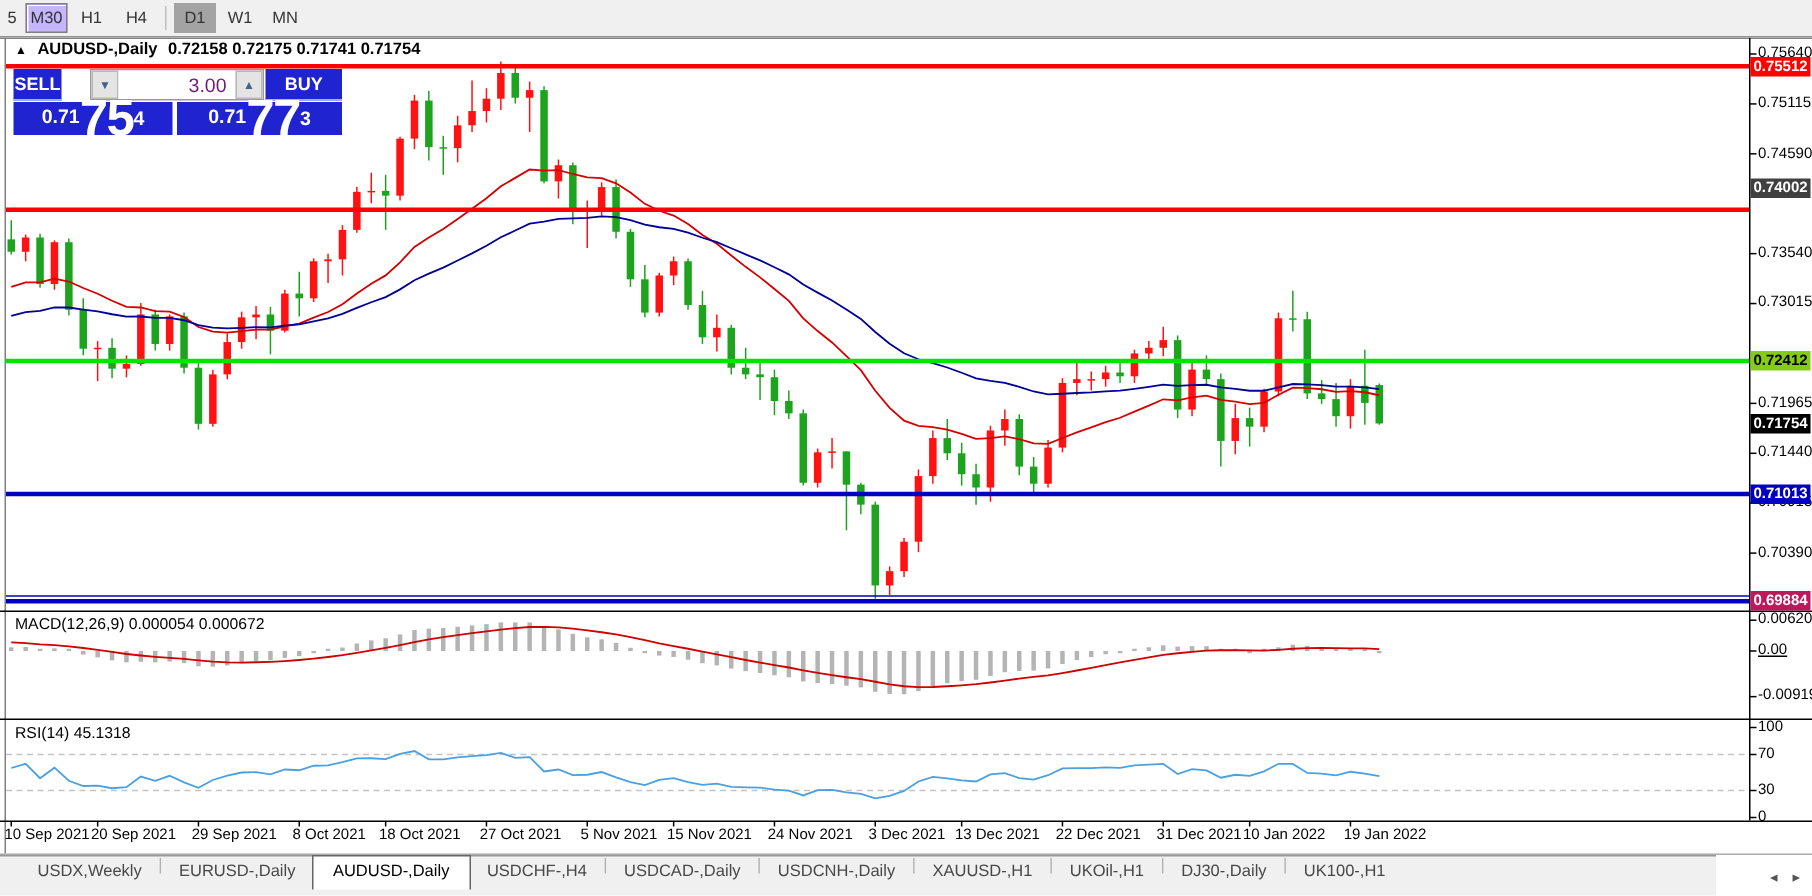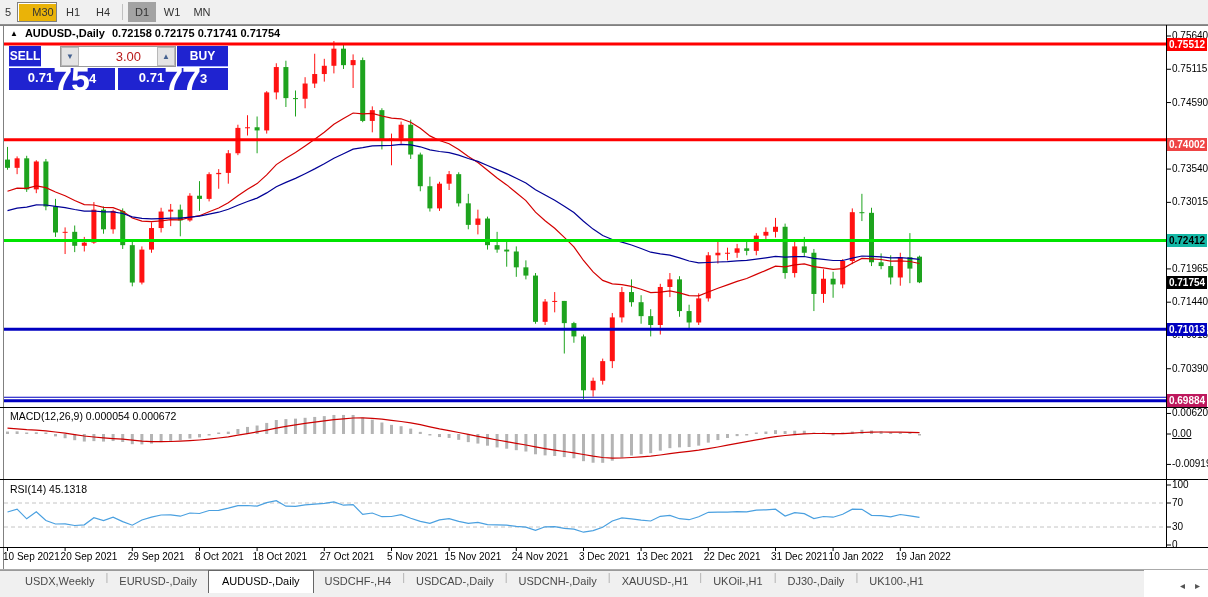--- a/index.html
+++ b/index.html
@@ -4,40 +4,40 @@
 <style>
   html,body{margin:0;padding:0;}
   body{width:1208px;height:597px;overflow:hidden;position:relative;background:#fff;
        font-family:"Liberation Sans","DejaVu Sans",sans-serif;-webkit-font-smoothing:none;}
   
   .toolbar{position:absolute;left:0;top:0;width:1208px;height:24px;background:#f0f0f0;
            border-bottom:1px solid #909090;display:flex;align-items:center;z-index:6;}
   .tf-btn{height:18px;min-width:26px;margin:0 1px;display:flex;align-items:center;justify-content:center;
           font-size:11px;color:#333;background:transparent;border:1px solid transparent;cursor:default;}
   .tf-btn.first{min-width:12px;width:12px;overflow:hidden;}
-  .tf-btn.pressed{background:#eab308;border:1px solid #808080;box-shadow:inset 1px 1px 0 #fff;padding-left:12px;}
+  .tf-btn.pressed{background:#c4b5fd;border:1px solid #808080;box-shadow:inset 1px 1px 0 #fff;}
   .tf-btn.subtle{background:#a3a3a3;}
   .tf-sep{width:1px;height:16px;background:#c0c0c0;margin:0 4px;}
   
   .chart-title{position:absolute;left:10px;top:27px;z-index:3;font-size:11px;font-weight:bold;color:#000;
                display:flex;align-items:center;gap:7px;}
   .chart-title .arrow{font-size:8px;}
   
   .trade-panel{position:absolute;left:9px;top:46px;width:219px;height:57px;z-index:4;}
   .tp-blue{background:#1f23d0;color:#fff;position:absolute;}
   .tp-btn{height:20px;display:flex;align-items:center;justify-content:center;font-size:12px;font-weight:bold;
           border-bottom:1px solid #aab0ff;cursor:pointer;}
   .tp-sell-btn{left:0;top:0;width:32px;}
   .tp-buy-btn{left:168px;top:0;width:51px;}
   .tp-spinner{position:absolute;left:51px;top:0;width:114px;height:19px;background:#fff;border:1px solid #9a9a9a;
               display:flex;align-items:stretch;}
   .tp-spin-btn{width:16px;background:#e4e4e4;border:1px solid #b8b8b8;color:#44618f;font-size:8px;
                display:flex;align-items:center;justify-content:center;cursor:pointer;}
-  .tp-vol{flex:1;border:none;outline:none;font-size:13px;text-align:right;padding-right:16px;
-          font-family:"Liberation Sans",sans-serif;color:#b91c1c;min-width:0;}
+  .tp-vol{flex:1;border:none;outline:none;font-size:13px;text-align:right;padding-right:6px;
+          font-family:"Liberation Sans",sans-serif;color:#701a75;min-width:0;}
   .tp-price{top:22px;height:22px;display:flex;align-items:center;justify-content:center;}
   .tp-price-sell{left:0;width:106px;}
   .tp-price-buy{left:109px;width:110px;}
   .tp-prefix{font-size:13px;font-weight:bold;align-self:flex-end;margin-bottom:5px;}
   .tp-big{font-size:34px;font-weight:bold;line-height:33px;letter-spacing:-1px;}
   .tp-sup{font-size:13px;font-weight:bold;align-self:flex-start;margin-top:3px;}
   
   .ax-label{position:absolute;left:1172px;font-size:10px;color:#000;z-index:2;white-space:nowrap;}
   .badge{position:absolute;left:1167px;width:40px;height:13px;z-index:3;font-size:10px;font-weight:bold;
          display:flex;align-items:center;justify-content:center;white-space:nowrap;}
@@ -449,22 +449,22 @@
     <div class="ax-label" style="top: 329.468px;">0.70915</div>
     <div class="ax-label" style="top: 362.742px;">0.70390</div>
     <div class="ax-label" style="top: 407.467px;">0.006201</div>
     <div class="ax-label" style="top: 428px; text-decoration: underline;">0.00</div>
     <div class="ax-label" style="top: 458.43px;">-0.00919</div>
     <div class="ax-label" style="top: 479px;">100</div>
     <div class="ax-label" style="top: 497px;">70</div>
     <div class="ax-label" style="top: 521px;">30</div>
     <div class="ax-label" style="top: 539px;">0</div>
     <div class="badge" style="top: 37.6126px; background: rgb(255, 0, 0); color: rgb(255, 255, 255);">0.75512</div>
-    <div class="badge" style="top: 138px; background: #ef4444; color: rgb(255, 255, 255); text-align: center;">0.74002</div>
-    <div class="badge" style="top: 234.089px; background: #14b8a6; color: rgb(0, 0, 0);">0.72412</div>
+    <div class="badge" style="top: 119px; background: #404040; color: rgb(255, 255, 255); text-align: center;">0.74002</div>
+    <div class="badge" style="top: 234.089px; background: #84cc16; color: rgb(0, 0, 0);">0.72412</div>
     <div class="badge" style="top: 322.756px; background: rgb(0, 0, 192); color: rgb(255, 255, 255);">0.71013</div>
     <div class="badge" style="top: 394.312px; background: #be185d; color: rgb(255, 255, 255);">0.69884</div>
     <div class="badge" style="top: 275.792px; background: rgb(0, 0, 0); color: rgb(255, 255, 255);">0.71754</div>
   </div>
 <div id="time-labels">
     <div class="time-label" style="left: 3px;">10 Sep 2021</div>
     <div class="time-label" style="left: 60.6px;">20 Sep 2021</div>
     <div class="time-label" style="left: 127.8px;">29 Sep 2021</div>
     <div class="time-label" style="left: 195px;">8 Oct 2021</div>
     <div class="time-label" style="left: 252.6px;">18 Oct 2021</div>

